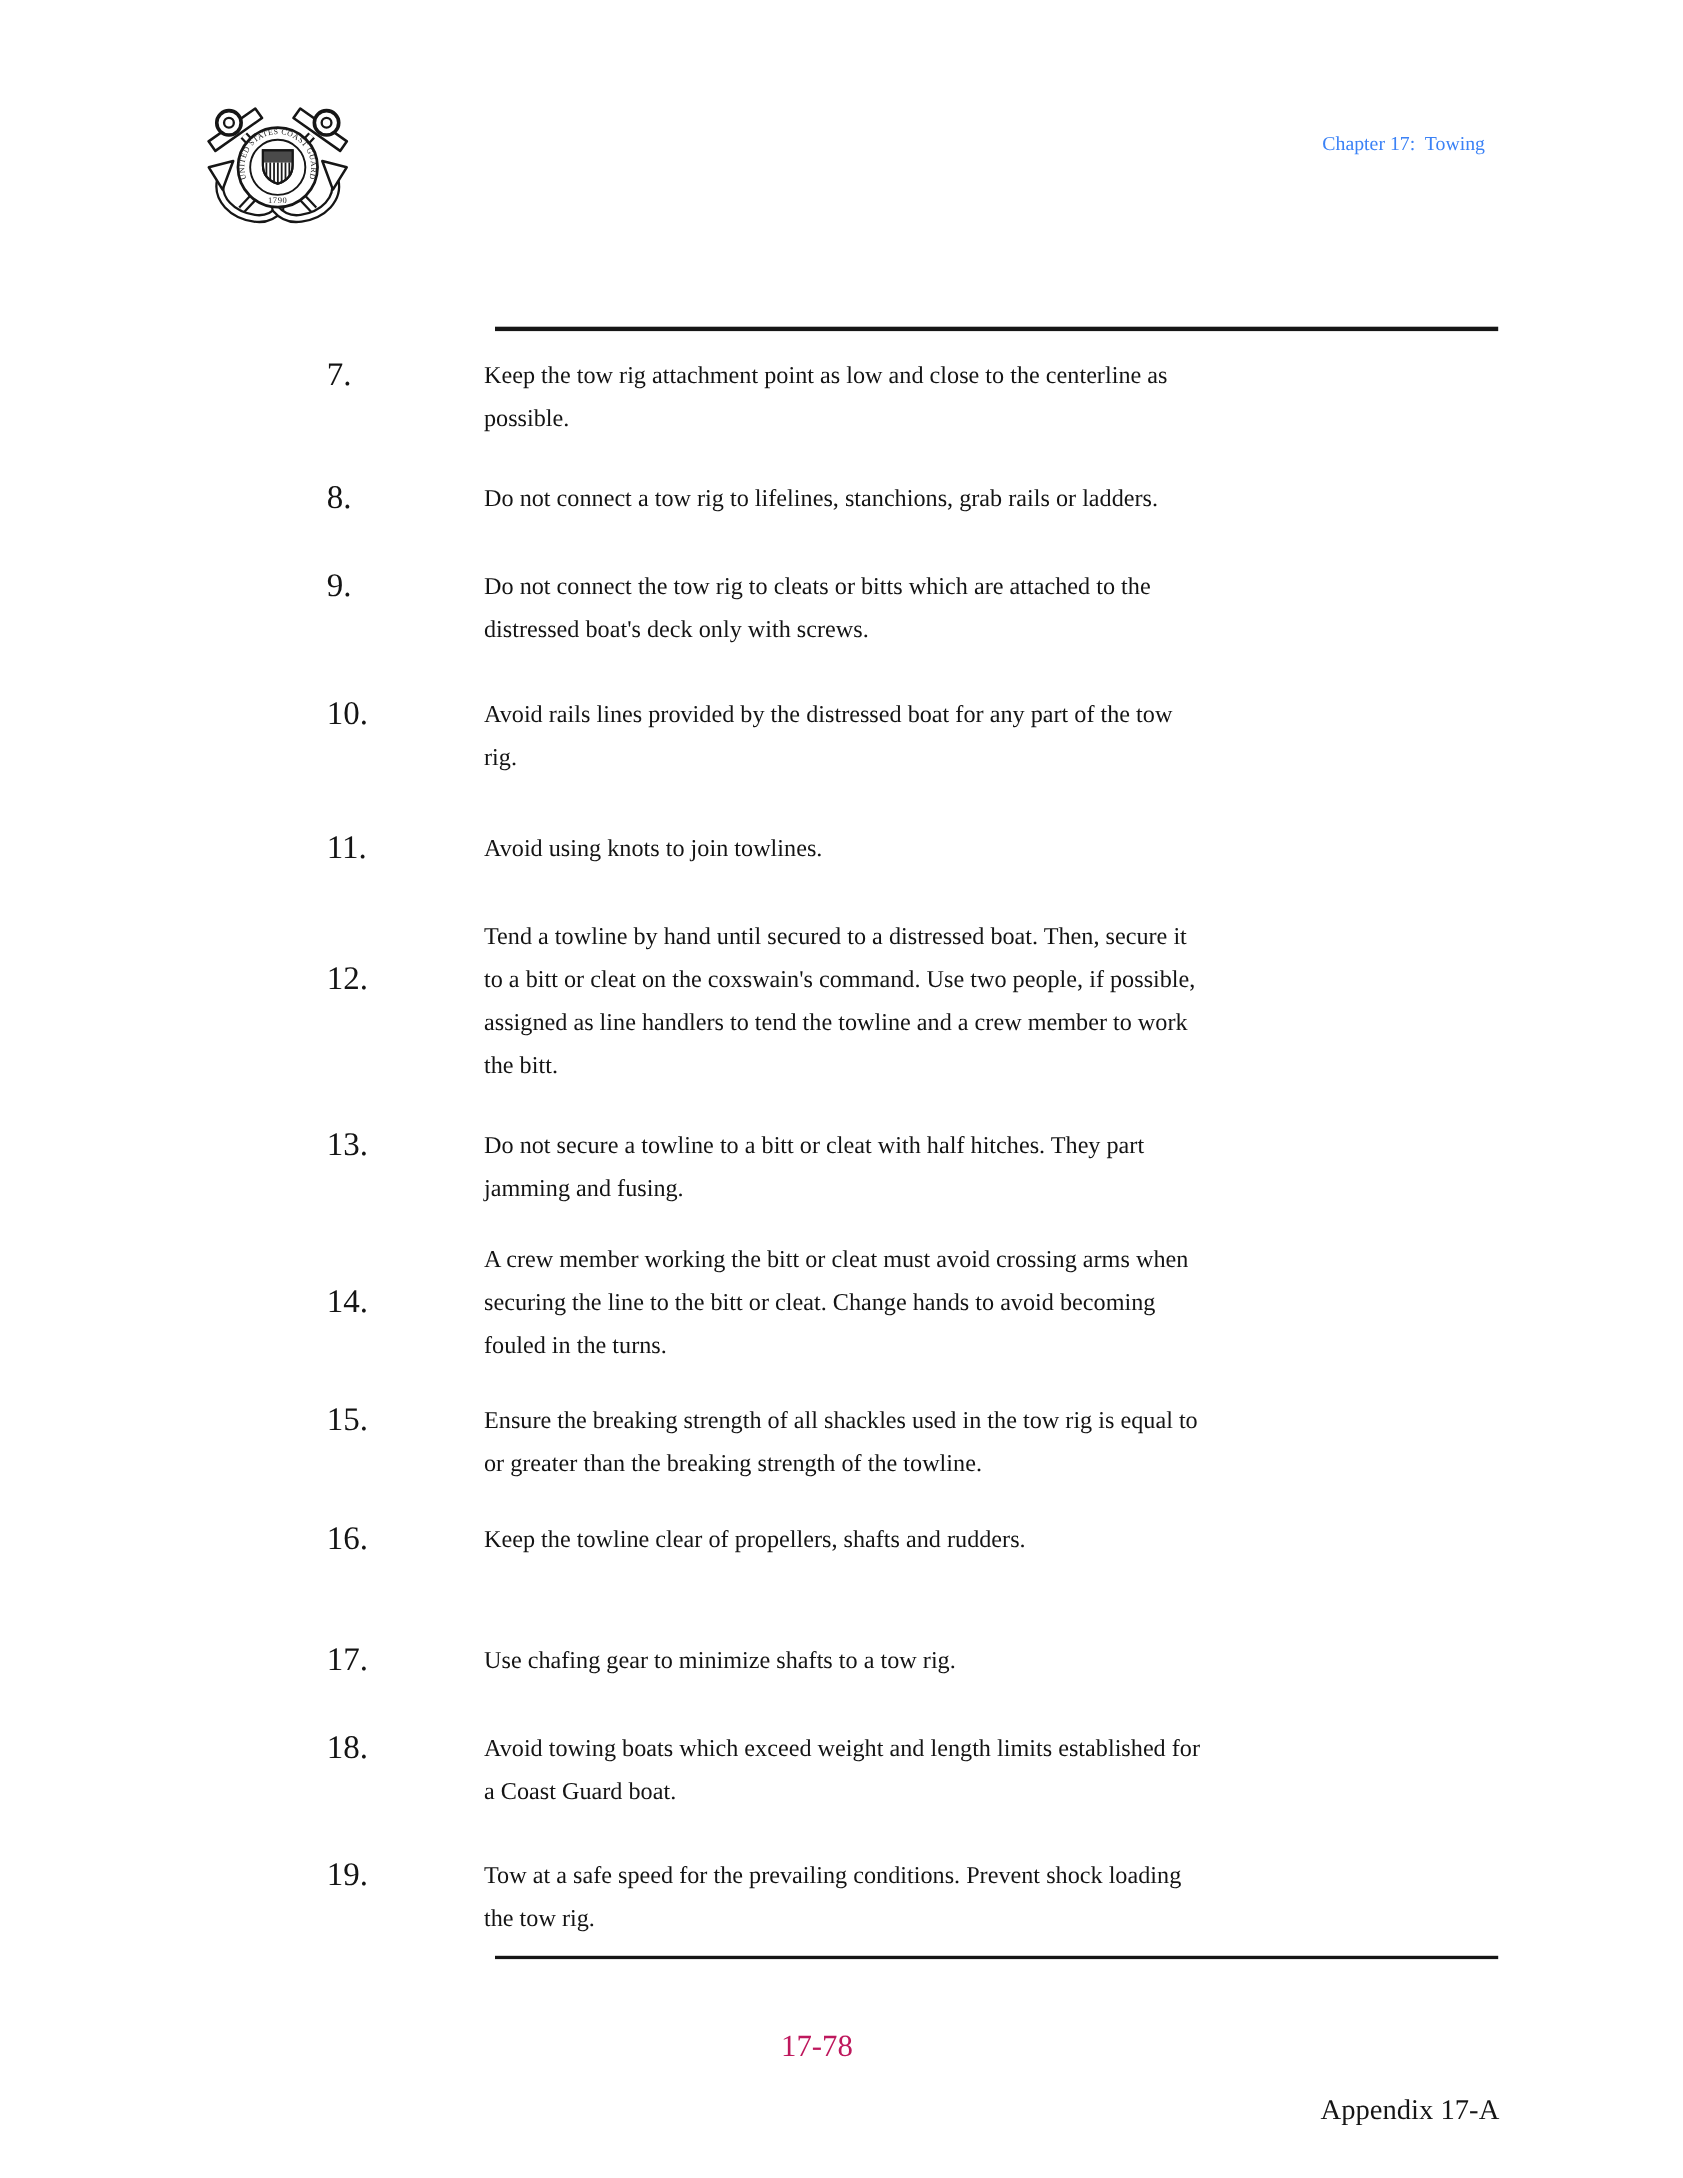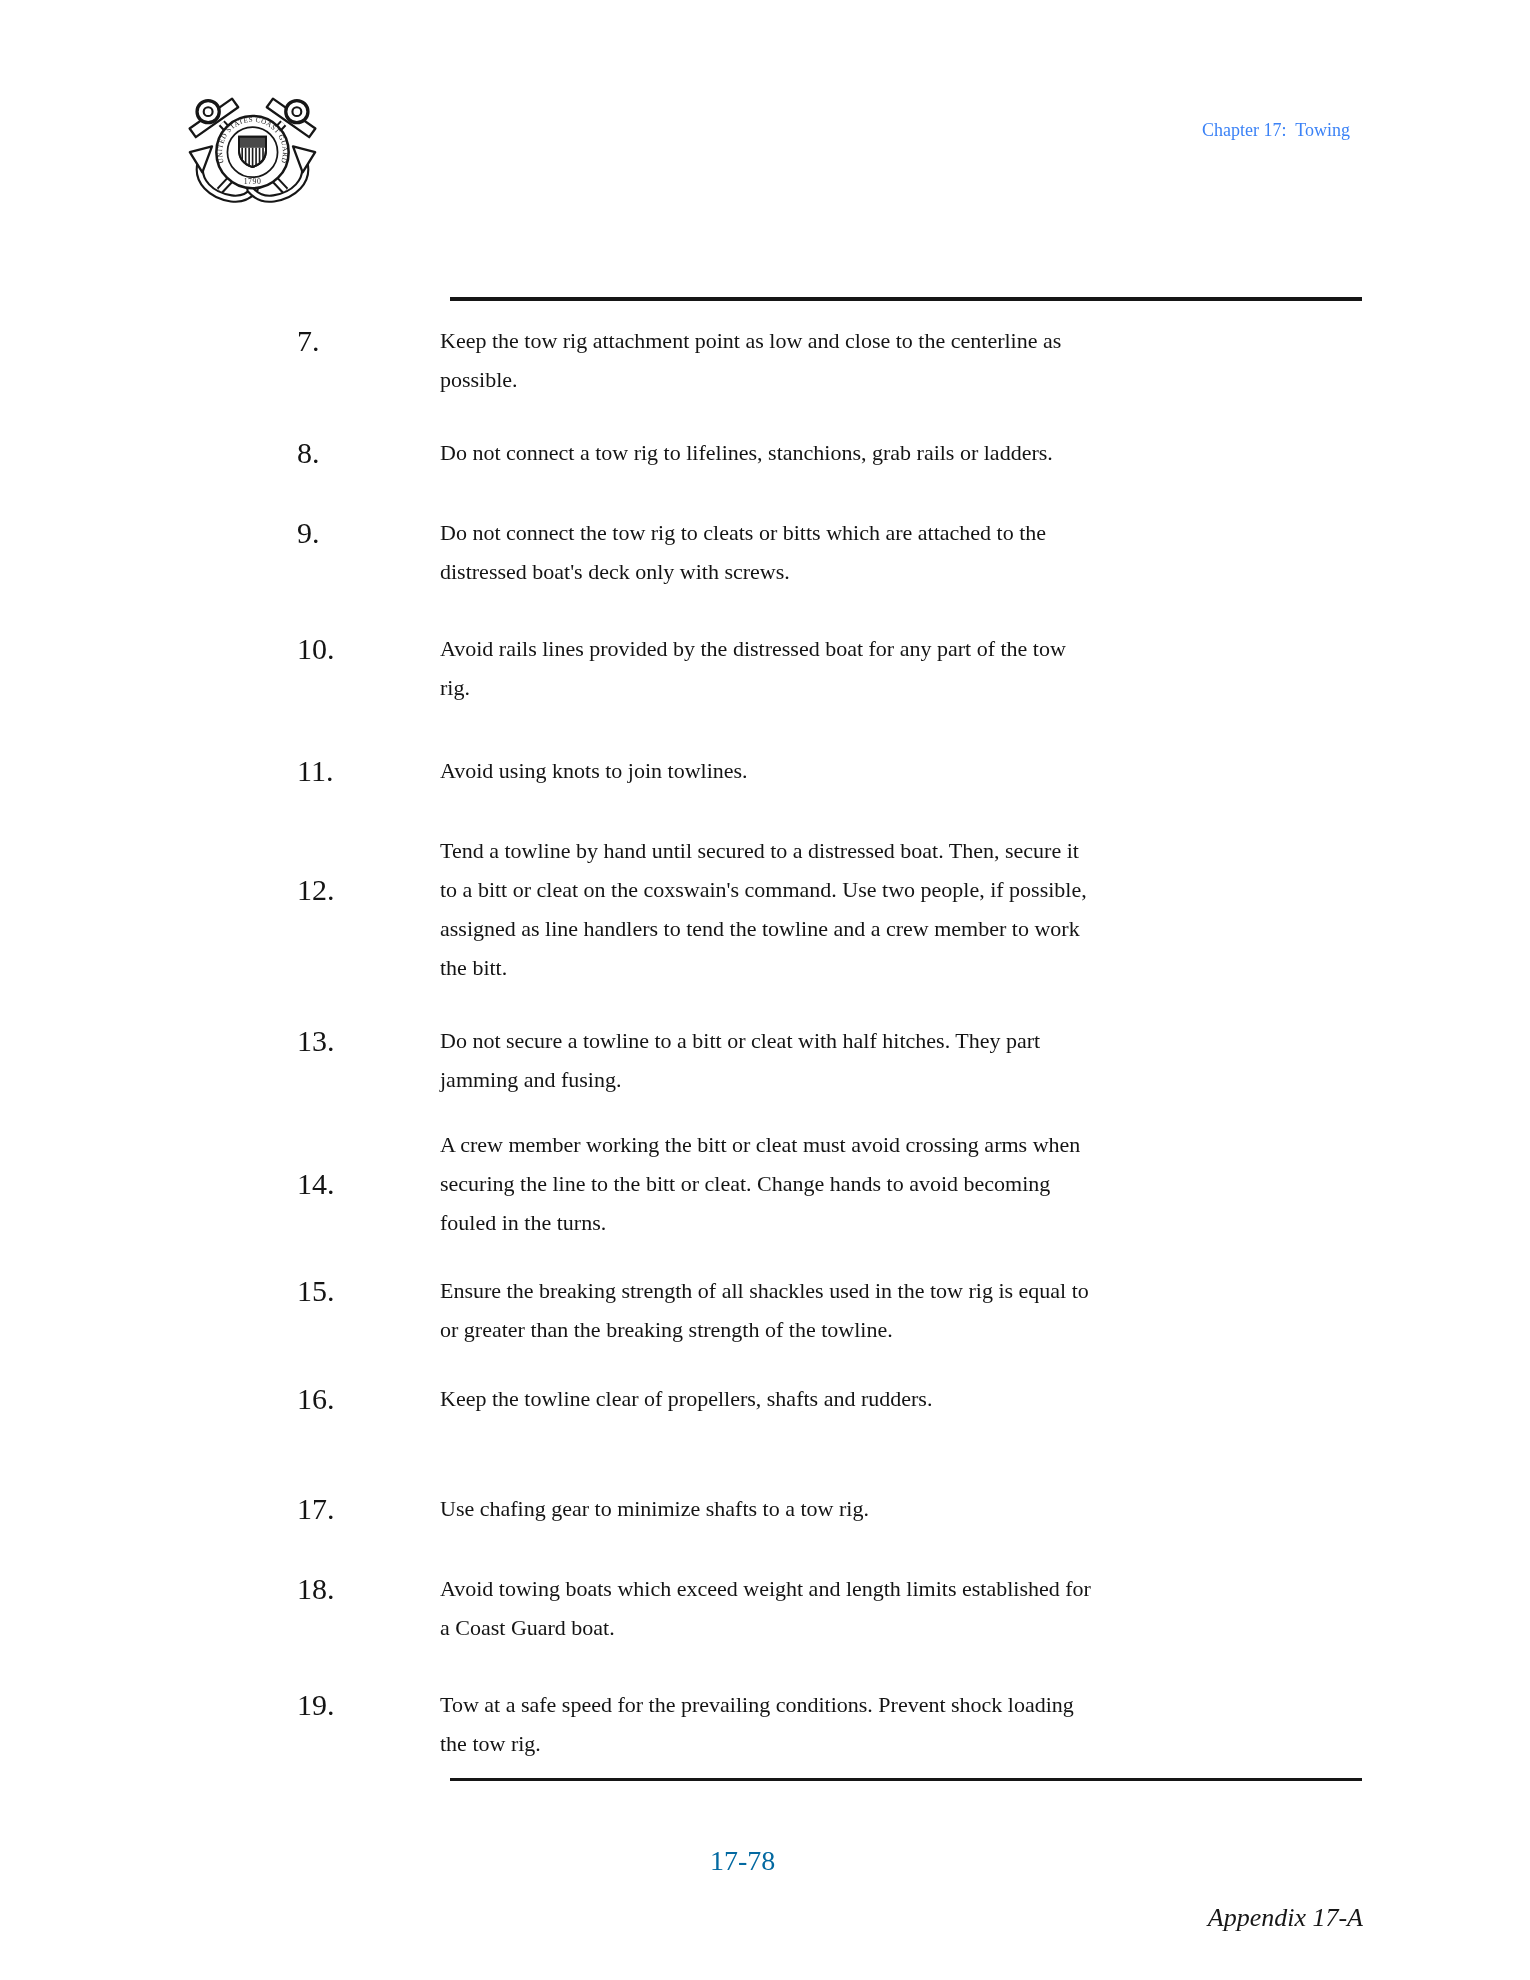--- a/index.html
+++ b/index.html
@@ -65,29 +65,28 @@
     font-size: 22px;
     line-height: 39px;
     white-space: pre-line;
     color: #141414;
   }
   .page-number {
     position: absolute;
     left: 710px;
     top: 1845px;
     font-size: 28px;
-    color: #0369a1;
+    color: #be185d;
   }
   .appendix-label {
     position: absolute;
     right: 167px;
     top: 1903px;
     font-size: 26px;
     color: #161616;
-    font-style: italic;
   }
 </style>
 </head>
 <body>
 
 <div class="page">
 
   <svg class="logo" viewBox="0 0 140 135" xmlns="http://www.w3.org/2000/svg">
     <defs>
       <path id="cg-ring-path" d="M 42,78.5 A 31.5,31.5 0 1 1 98,78.5" fill="none"></path>

